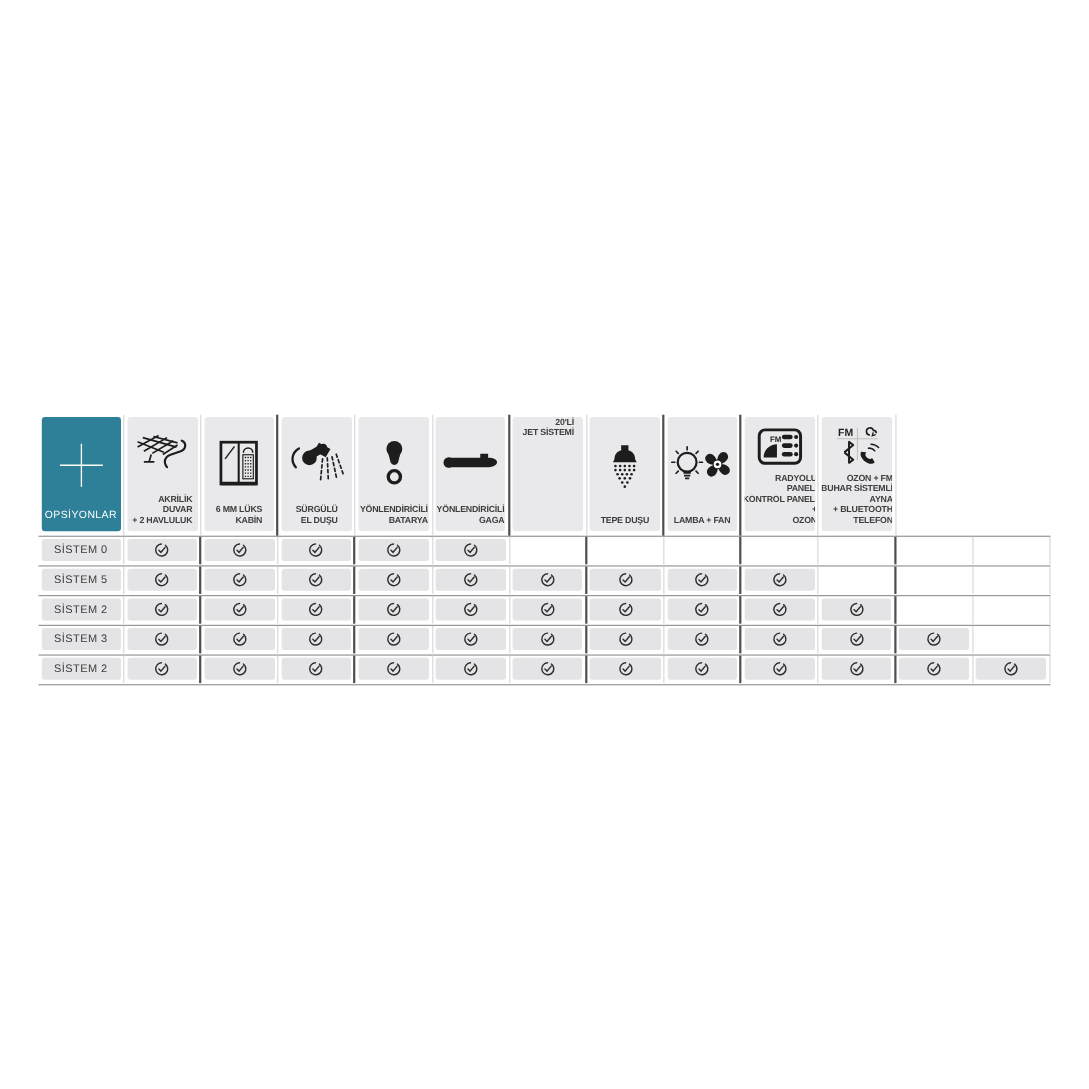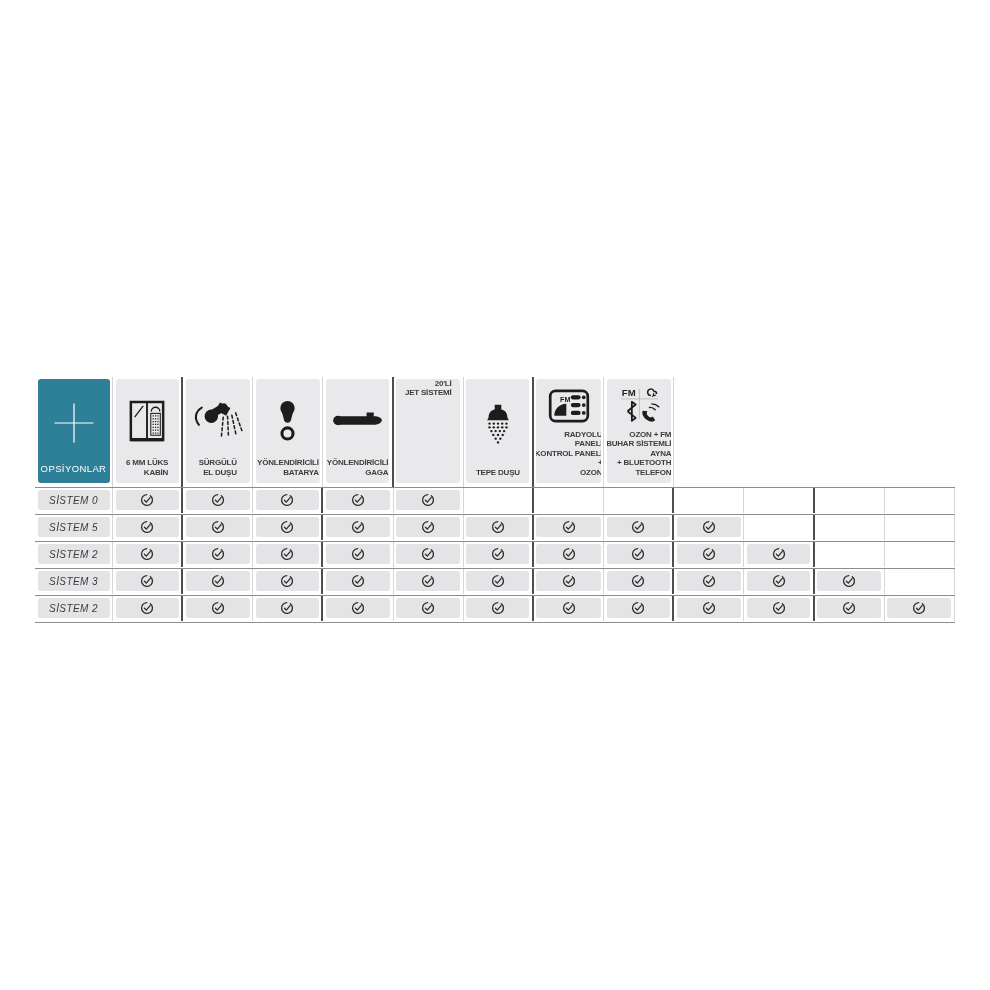--- a/index.html
+++ b/index.html
@@ -18,39 +18,58 @@
   .icon svg{max-height:52px;max-width:64px;}
   .hlabel{padding:0 1px 6px;text-align:right;font-size:8px;font-weight:700;
           letter-spacing:-0.2px;line-height:1.18;color:#3d3d3d;white-space:nowrap;}
   .opt-label{color:#fff;font-size:9.5px;font-weight:400;letter-spacing:0.4px;
              padding-bottom:9px;text-align:center;}
   .data-row{height:26px;border-top:1px solid var(--lineH);}
   .data-row:last-child{border-bottom:1px solid var(--lineH);}
   .data-row .cell{height:25px;}
   .rbox,.cbox{margin:2px 2.5px;height:20px;background:var(--cbg);border-radius:2.5px;
               display:flex;align-items:center;justify-content:center;}
-  .rbox{font-size:10px;color:#3a3a3a;letter-spacing:0.4px;font-style:italic;}
+  .rbox{font-size:10px;color:#3a3a3a;letter-spacing:0.4px;}
   .check svg{width:14px;height:14px;display:block;}
 </style>
 </head>
 <body>
 
 <div class="stage">
   <div class="tbl">
     <div class="grid-row header-row" id="header-row">
       <div class="cell">
         <div class="hcard opt-card">
           <span class="icon">
             <svg viewBox="0 0 72 72" width="66" height="66">
                 <path d="M36 9 V63 M9 36 H63" stroke="#ffffff" stroke-width="1.7" fill="none"></path>
               </svg>
           </span>
           <div class="opt-label">OPSİYONLAR</div>
         </div>
       </div>
+        <div class="cell">
+          <div class="hcard">
+            <span class="icon">
+              <svg viewBox="0 0 54 46" width="52" height="44">
+                <g fill="none" stroke="#1d1d1d" stroke-width="1.6">
+                  <path d="M3 13 L23 2 M9 17 L31 4 M17 19 L37 7 M27 20 L41 11"></path>
+                  <path d="M8 4 L40 13 M3 8 L28 18 M18 3 L41 9"></path>
+                  <path d="M16 20 l-2 7 M9 27 h10"></path>
+                  <path d="M45 7 c5 2 4 8 -1 10 l-9 3 c-6 2 -8 7 -4 12" stroke-width="2.1" stroke-linecap="round"></path>
+                </g>
+              </svg>
+            </span>
+            <div class="hlabel">
+              <div>AKRİLİK</div>
+              <div>DUVAR</div>
+              <div>+ 2 HAVLULUK</div>
+            </div>
+          </div>
+        </div>
         <div class="cell group-end">
           <div class="hcard">
             <span class="icon">
               <svg viewBox="0 0 40 46" width="38" height="44">
                 <g fill="none" stroke="#1d1d1d">
                   <rect x="3" y="3" width="34" height="40" stroke-width="2.6"></rect>
                   <line x1="20" y1="3" x2="20" y2="43" stroke-width="2"></line>
                   <line x1="7" y1="19" x2="16" y2="7" stroke-width="1.4"></line>
                   <path d="M24.5 13 a4.5 4.5 0 0 1 9 0" stroke-width="1.4"></path>
                   <rect x="24" y="15" width="10" height="23" stroke-width="1.1"></rect>
@@ -156,20 +175,46 @@
                   <circle cx="19.5" cy="37.5" r="1.25"></circle>
                   <circle cx="17" cy="41.5" r="1.25"></circle>
                 </g>
               </svg>
             </span>
             <div class="hlabel">
               <div>TEPE DUŞU</div>
             </div>
           </div>
         </div>
+        <div class="cell group-end">
+          <div class="hcard">
+            <span class="icon">
+              <svg viewBox="0 0 58 42" width="56" height="40">
+                <g stroke="#1d1d1d" fill="none">
+                  <circle cx="15" cy="16" r="9" stroke-width="2.1"></circle>
+                  <path d="M11.5 26 L18.5 26 M12 28.7 L18 28.7 M13 31.4 L17 31.4" stroke-width="1.7"></path>
+                  <g stroke-width="1.6" stroke-linecap="round">
+                    <path d="M15 4 V1.2 M26.8 16 h2.8 M0.4 16 H3.2 M23.5 7.5 l2 -2 M6.5 7.5 l-2 -2 M23.5 24.5 l2 2 M6.5 24.5 l-2 2"></path>
+                  </g>
+                </g>
+                <g fill="#1d1d1d">
+                  <path d="M44 18 C42 8 50 3 53.5 8.5 C56 12.5 51 17.5 44 18 Z"></path>
+                  <path d="M44 18 C42 8 50 3 53.5 8.5 C56 12.5 51 17.5 44 18 Z" transform="rotate(90 44 18)"></path>
+                  <path d="M44 18 C42 8 50 3 53.5 8.5 C56 12.5 51 17.5 44 18 Z" transform="rotate(180 44 18)"></path>
+                  <path d="M44 18 C42 8 50 3 53.5 8.5 C56 12.5 51 17.5 44 18 Z" transform="rotate(270 44 18)"></path>
+                </g>
+                <circle cx="44" cy="18" r="4.2" fill="#ffffff" stroke="#1d1d1d" stroke-width="1"></circle>
+                <circle cx="44" cy="18" r="1.6" fill="#1d1d1d"></circle>
+              </svg>
+            </span>
+            <div class="hlabel">
+              <div>LAMBA + FAN</div>
+            </div>
+          </div>
+        </div>
         <div class="cell">
           <div class="hcard">
             <span class="icon">
               <svg viewBox="0 0 46 38" width="42" height="34">
                 <rect x="2" y="2" width="42" height="34" rx="6" fill="none" stroke="#1d1d1d" stroke-width="3"></rect>
                 <path d="M6.5 30 A13.5 13.5 0 0 1 20 16.5 L20 30 Z" fill="#1d1d1d"></path>
                 <text x="13" y="14" font-family="Liberation Sans, sans-serif" font-size="8" font-weight="bold" fill="#1d1d1d">FM</text>
                 <g fill="#1d1d1d">
                   <rect x="25" y="7" width="11" height="4.6" rx="2.3"></rect>
                   <circle cx="39.5" cy="9.3" r="2.1"></circle>

